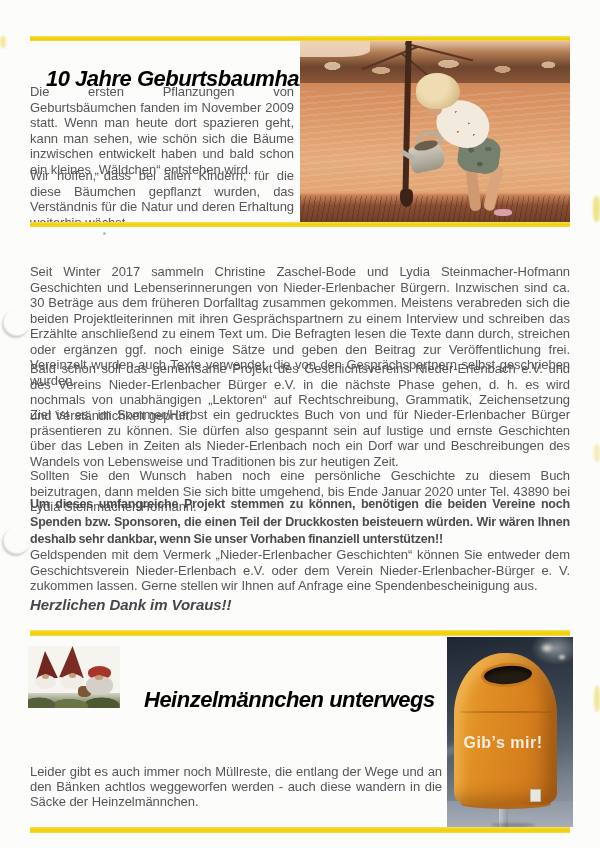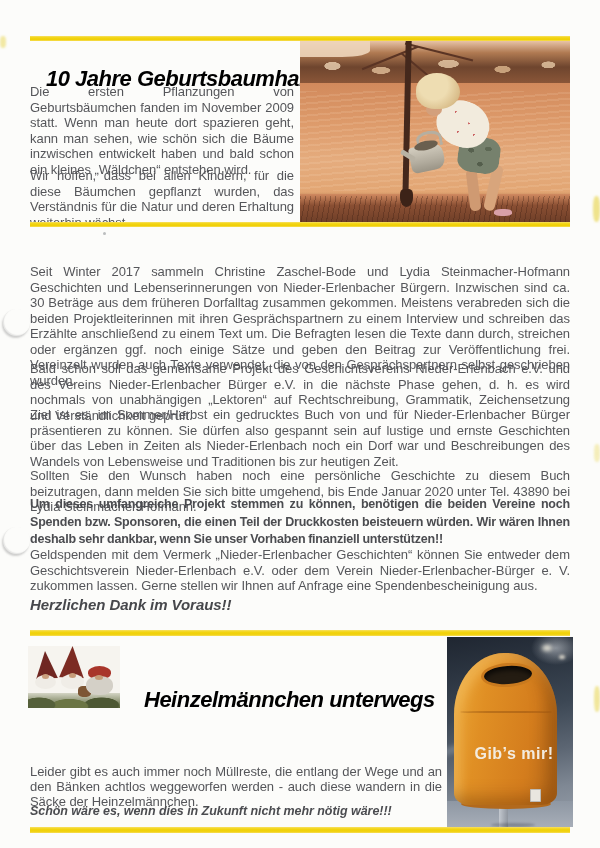--- a/index.html
+++ b/index.html
@@ -118,21 +118,21 @@
   .p3-ground{position:absolute;left:0;bottom:0;width:100%;height:26px;
      background:linear-gradient(180deg,#8e97a3,#a7aeb8);}
   .p3-bin{position:absolute;left:7px;top:16px;width:103px;height:152px;
      background:linear-gradient(100deg,#eca838 0%,#e08f24 30%,#d47d1d 70%,#bb6c1a 100%);
      border-radius:50px 50px 16px 16px / 62px 62px 12px 12px;
      box-shadow:inset -10px -8px 16px rgba(90,40,0,.35),inset 6px 8px 12px rgba(255,214,130,.4);}
   .p3-hole{position:absolute;left:34px;top:26px;width:54px;height:24px;border-radius:50%;
      background:#241c12;border:3px solid #c97a1e;transform:rotate(-4deg);
      box-shadow:inset 0 4px 5px rgba(0,0,0,.7);}
   .p3-seam{position:absolute;left:13px;top:74px;width:92px;height:2px;border-radius:50%;background:rgba(120,60,10,.35);}
-  .p3-caption{position:absolute;left:0;top:97px;width:112px;text-align:center;margin:11px;
+  .p3-caption{position:absolute;left:0;top:97px;width:112px;text-align:center;margin:0;
      font-weight:bold;font-size:16px;letter-spacing:.5px;color:#f5f2ea;opacity:.95;}
   .p3-badge{position:absolute;left:83px;top:152px;width:11px;height:13px;background:#e9e6df;border-radius:1px;
      box-shadow:inset 0 0 0 1px rgba(120,120,120,.4);}
   .p3-foot{position:absolute;left:14px;top:162px;width:90px;height:10px;border-radius:50%;background:#b2691c;}
   .p3-pole{position:absolute;left:52px;top:170px;width:9px;height:20px;
      background:linear-gradient(90deg,#c3c8cf,#8f959e);}
   .p3-pole-shadow{position:absolute;left:44px;top:186px;width:44px;height:4px;border-radius:50%;
      background:rgba(20,25,35,.25);filter:blur(1px);}
 
   
@@ -206,21 +206,20 @@
     <div class="p2-beard2" data-name="gnome-beard"></div>
     <div class="p2-face2" data-name="gnome-face"></div>
     <div class="p2-pot" data-name="clay-pot"></div>
     <div class="p2-cap3" data-name="gnome-cap"></div>
     <div class="p2-beard3" data-name="gnome-beard"></div>
     <div class="p2-face3" data-name="gnome-face"></div>
   </div>
 
   <h2 class="h h3" data-name="section-title-heinzelmaennchen">Heinzelmännchen unterwegs</h2>
   <p class="b s3p2" data-name="paragraph">Leider gibt es auch immer noch Müllreste, die entlang der Wege und an den Bänken achtlos weggeworfen werden - auch diese wandern in die Säcke der Heinzelmännchen.</p>
-  <p class="b s3closing" data-name="closing-line">Schön wäre es, wenn dies in Zukunft nicht mehr nötig wäre!!!</p>
 
   <div class="photo3" data-name="litter-bin-photo">
     <div class="p3-glow" data-name="night-sky-glow"></div>
     <div class="p3-light1" data-name="street-light"></div>
     <div class="p3-light2" data-name="street-light"></div>
     <div class="p3-streak" data-name="pavement-streak"></div>
     <div class="p3-ground" data-name="pavement"></div>
     <div class="p3-pole" data-name="bin-pole"></div>
     <div class="p3-pole-shadow" data-name="bin-pole-shadow"></div>
     <div class="p3-foot" data-name="bin-foot"></div>

